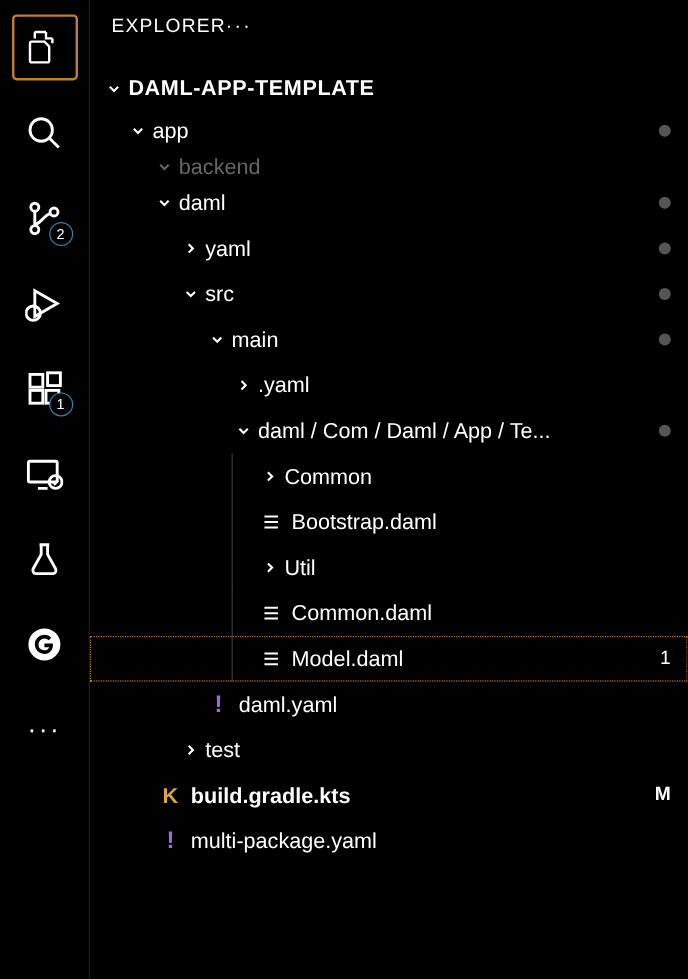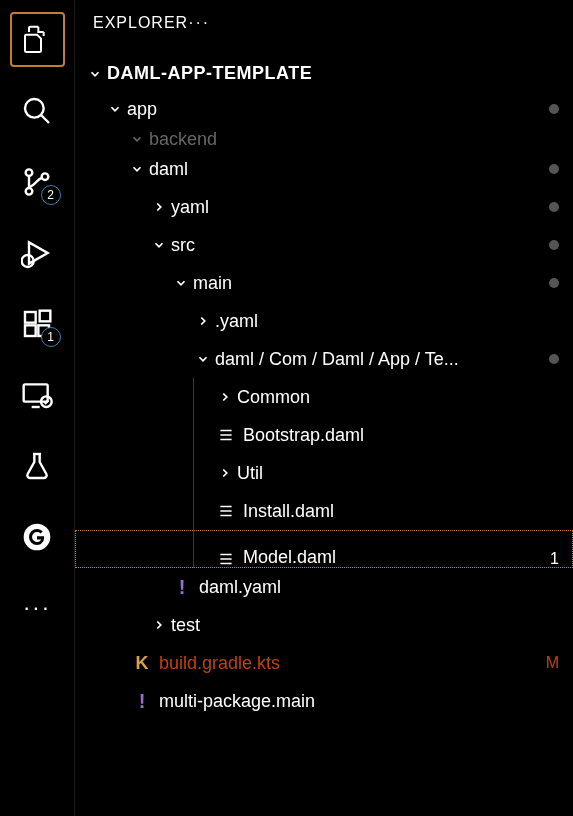--- a/index.html
+++ b/index.html
@@ -86,21 +86,20 @@
       display: flex;
       align-items: center;
       height: 38px;
       padding-right: 14px;
       cursor: pointer;
       position: relative;
     }
     .tree-row.selected {
       outline: 1px dotted #c27d2f;
       outline-offset: -1px;
-      align-items: flex-end;
     }
     .chev {
       width: 20px;
       display: inline-flex;
       justify-content: center;
       margin-right: 2px;
       flex-shrink: 0;
     }
     .chev svg { width: 14px; height: 14px; }
     .file-icon {
@@ -123,21 +122,21 @@
       border-radius: 50%;
       background: #555;
       margin-left: 8px;
       flex-shrink: 0;
     }
     .status-char {
       margin-left: 8px;
       font-size: 16px;
       flex-shrink: 0;
     }
-    .modified { color: #c2410c; }
+    .modified { color: #ffffff; font-weight: bold; }
     .indent-guide {
       border-left: 1px solid #3a3a3a;
       width: 1px;
       align-self: stretch;
     }
     .yaml-bang { color: #9a6dd7; font-weight: bold; font-size: 20px; }
     .gradle-k { color: #d8a24a; font-weight: bold; font-size: 18px; }
   </style>
 </head>
 <body>
@@ -331,21 +330,21 @@
       <span class="label">Util</span>
     </div>
 
     <div class="tree-row" style="padding-left:118px">
       <span class="indent-guide" style="margin-right:21px"></span>
       <span class="file-icon">
           <svg viewBox="0 0 16 16" fill="none" stroke="#fff" stroke-width="1.5">
             <path d="M3 4h10M3 8h10M3 12h10"></path>
           </svg>
         </span>
-      <span class="label">Install.daml</span>
+      <span class="label">Common.daml</span>
     </div>
 
     <div class="tree-row selected" style="padding-left:118px">
       <span class="indent-guide" style="margin-right:21px"></span>
       <span class="file-icon">
           <svg viewBox="0 0 16 16" fill="none" stroke="#fff" stroke-width="1.5">
             <path d="M3 4h10M3 8h10M3 12h10"></path>
           </svg>
         </span>
       <span class="label">Model.daml</span>
@@ -373,18 +372,18 @@
           <span class="gradle-k">K</span>
         </span>
       <span class="label modified">build.gradle.kts</span>
       <span class="status-char modified">M</span>
     </div>
 
     <div class="tree-row" style="padding-left:56px">
       <span class="file-icon">
           <span class="yaml-bang">!</span>
         </span>
-      <span class="label">multi-package.main</span>
+      <span class="label">multi-package.yaml</span>
     </div>
 
 
   </div>
 </div>
 
 </body></html>

